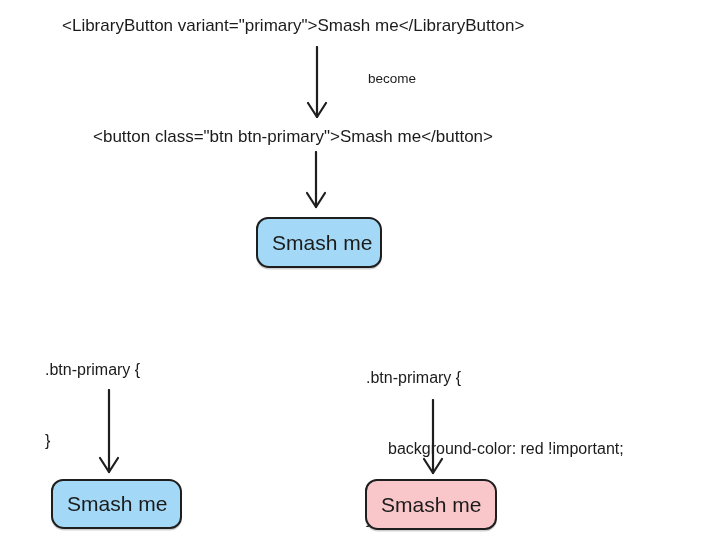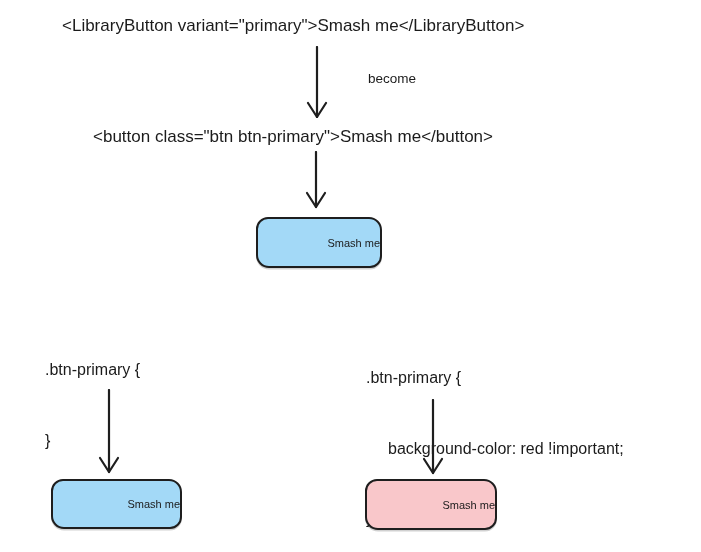--- a/index.html
+++ b/index.html
@@ -32,24 +32,24 @@
     font-size: 16px;
     line-height: 23.5px;
     white-space: pre;
     color: #1b1b1b;
   }
   .css-block .indent { margin-left: 27px; }
   .css-block.right .indent { margin-left: 22px; }
   .pill-button {
     display: flex;
     align-items: center;
-    justify-content: flex-end;
+    justify-content: flex-start;
     border: 2.5px solid #1e1e1e;
     border-radius: 12px 13px 12px 13px;
-    font-size: 11px;
+    font-size: 21px;
     color: #1b1b1b;
     box-sizing: border-box;
     box-shadow: 0 1.5px 0 rgba(0,0,0,0.18);
     padding-left: 14px;
   }
   .arrow-svg line, .arrow-svg polyline {
     stroke: #1e1e1e;
     stroke-width: 2.2;
     fill: none;
     stroke-linecap: round;

